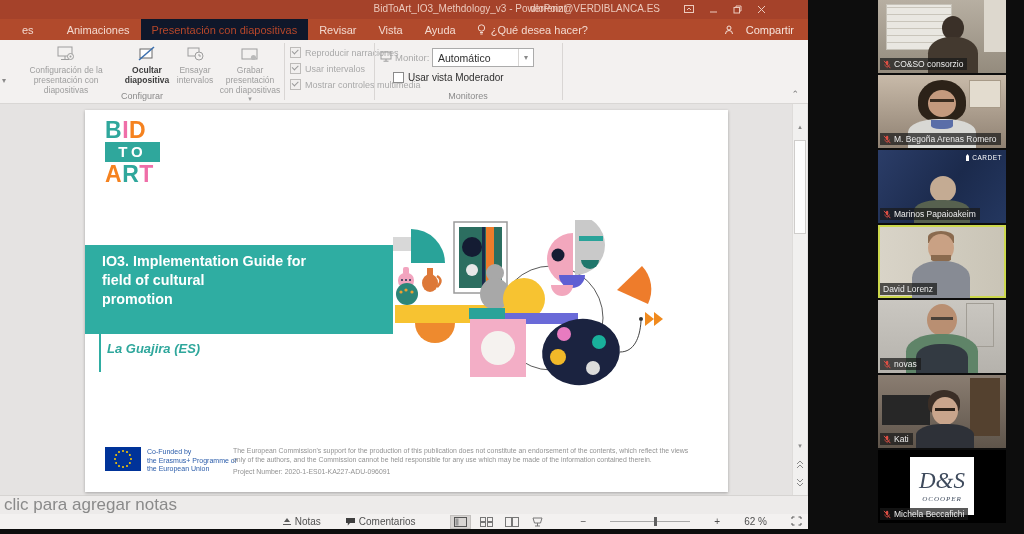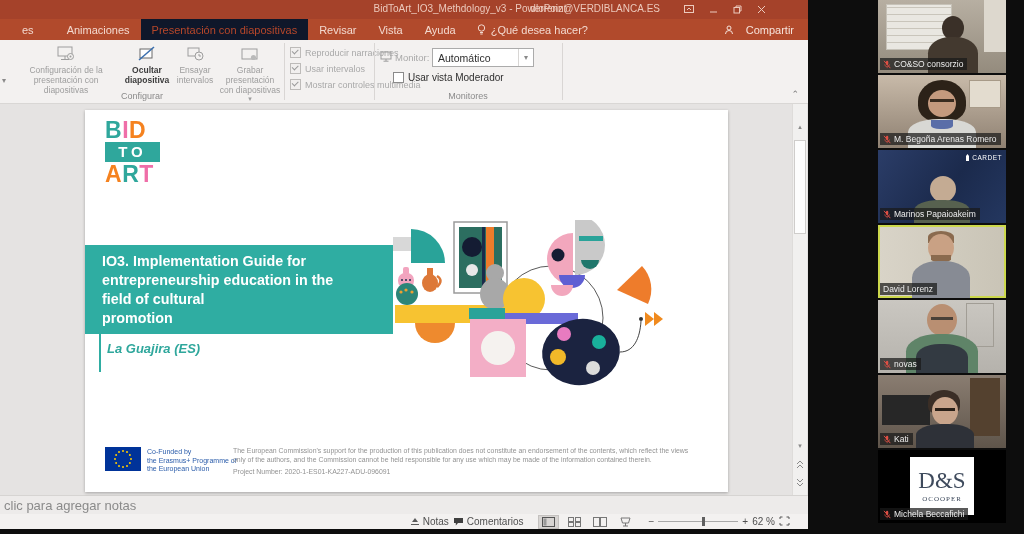--- a/index.html
+++ b/index.html
@@ -54,24 +54,24 @@
   .eutext{position:absolute;left:62px;top:338px;color:#2a5caa;font-size:7px;line-height:8.6px;}
   .disclaimer{position:absolute;left:148px;top:336px;width:460px;color:#929292;font-size:6.9px;line-height:9.3px;}
   .projnum{margin-top:2px;}
   .artwrap{position:absolute;left:298px;top:110px;}
   
   .vscroll{position:absolute;right:1px;top:0;bottom:0;width:14px;background:#f1f0ef;border-left:1px solid #dedcda;}
   .vs-el{position:absolute;left:0;width:100%;text-align:center;color:#8a8a8a;font-size:7px;line-height:10px;}
   .vs-thumb{position:absolute;left:1px;top:36px;width:10px;height:92px;background:#fdfdfd;border:1px solid #cfcdcb;}
   .dblchev{display:block;margin:0 auto;}
   
-  .notesbar{height:18px;background:#edebeA;border-top:1px solid #d6d4d2;color:#8a8a8a;font-size:13px;
+  .notesbar{height:18px;background:#edebeA;border-top:1px solid #d6d4d2;color:#8a8a8a;font-size:17px;
     display:flex;align-items:center;padding-left:4px;flex:none;}
   .statusbar{height:15px;background:#f3f1f0;display:flex;align-items:center;justify-content:flex-end;
-    font-size:10px;color:#4f4f4f;flex:none;padding-right:18px;gap:4px;}
+    font-size:10px;color:#4f4f4f;flex:none;padding-right:6px;gap:24px;}
   .sb-item{display:flex;align-items:center;gap:3px;}
   .sb-views{display:flex;align-items:center;gap:6px;margin:0 10px;}
   .sb-view{display:flex;align-items:center;justify-content:center;padding:1px 3px;}
   .sb-view.sel{background:#d8d5d3;border:1px solid #c4c1bf;}
   .zoomtrack{width:80px;height:1px;background:#a8a8a8;position:relative;}
   .zoomthumb{position:absolute;left:55%;top:-4px;width:3px;height:9px;background:#5f5f5f;}
   
   .tiles{position:absolute;left:878px;top:0;width:128px;}
   .tile{position:relative;width:128px;height:73px;margin-bottom:2px;background:#1d1d1d;overflow:hidden;}
   .tile.active{box-shadow:inset 0 0 0 2px #ccd84c;}
@@ -91,21 +91,21 @@
   .t3{background:linear-gradient(90deg,#d9d4c8 0%,#c9c4b6 100%);}
   .t4{background:linear-gradient(125deg,#2b3d68 0%,#1b2a4c 55%,#243760 100%);}
   .t4 .wm{position:absolute;top:4px;right:4px;color:#fff;font-size:6.5px;letter-spacing:.5px;display:flex;align-items:center;gap:2px;}
   .t5{background:linear-gradient(180deg,#cac7c1 0%,#b5b2ac 100%);}
   .t5 .door{right:12px;top:3px;width:26px;height:42px;border:1px solid #a19d95;}
   .t6{background:linear-gradient(180deg,#8a7d71 0%,#5f554b 100%);}
   .t6 .tv{left:4px;top:20px;width:48px;height:30px;background:#272727;}
   .t6 .door{right:6px;top:3px;width:30px;height:58px;background:#54412f;}
   .t7{background:#000;}
   .t7 .logobox{position:absolute;left:32px;top:7px;width:64px;height:58px;background:#fff;
-    display:flex;flex-direction:column;align-items:center;justify-content:center;font-family:"Liberation Serif",serif;}
+    display:flex;flex-direction:column;align-items:center;justify-content:center;font-family:"Liberation Serif",serif;font-style:italic;}
   .t7 .ds{font-size:23px;line-height:22px;color:#3e4a5c;}
   .t7 .dssub{font-size:7px;letter-spacing:1px;color:#3e4a5c;margin-top:3px;}
 </style>
 </head>
 <body>
 
 <div class="screen">
 
   <div class="ppt">
 
@@ -255,21 +255,20 @@
       <div class="slide">
 
         <div class="logo">
           <div><span class="t">B</span><span class="p">I</span><span class="o">D</span></div>
           <div class="row2">TO</div>
           <div><span class="o">A</span><span class="t">R</span><span class="p">T</span></div>
         </div>
 
         <div class="banner">
           <div>IO3. Implementation Guide for</div>
-          <div>entrepreneurship education in the</div>
           <div>field of cultural</div>
           <div>promotion</div>
         </div>
         <div class="sub-rule"></div>
         <div class="subtitle">La Guajira (ES)</div>
 
         <div class="artwrap">
           <svg width="290" height="178" viewBox="0 0 290 178">
             <rect x="10" y="17" width="24" height="14" fill="#d8d8d8"></rect>
             <path d="M28 43 L28 9 A34 34 0 0 1 62 43 Z" fill="#29a399"></path>

